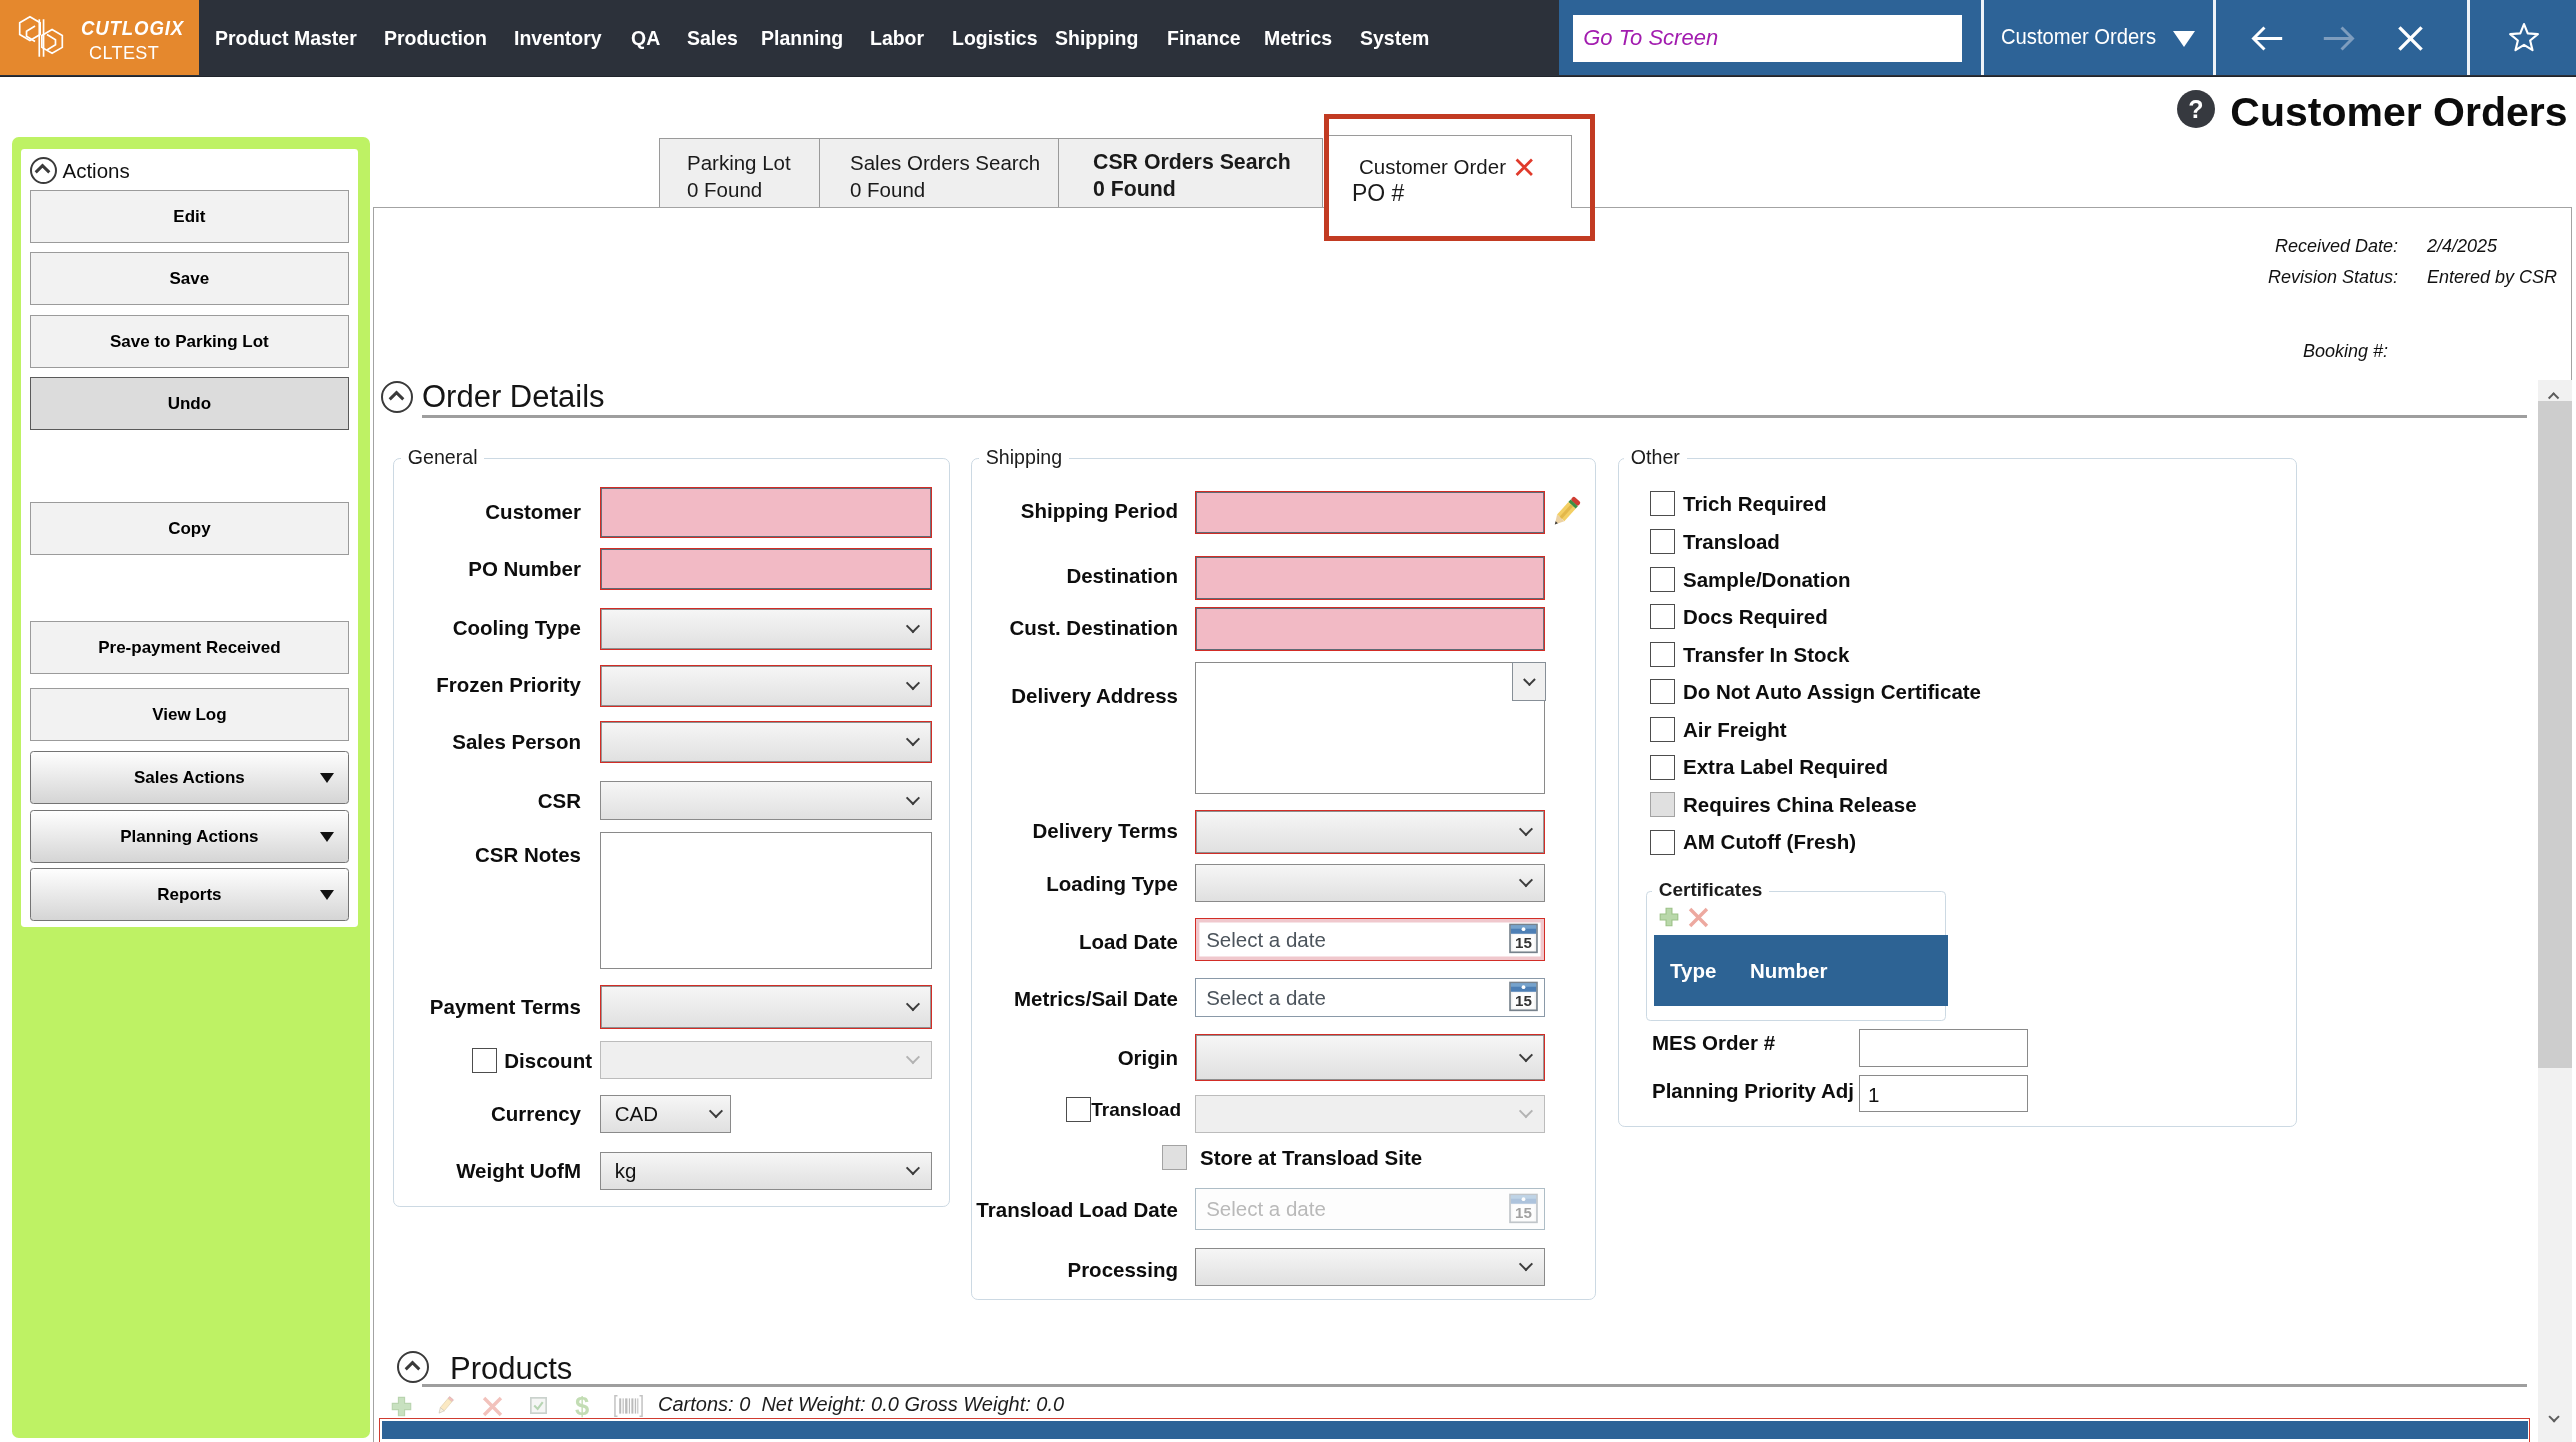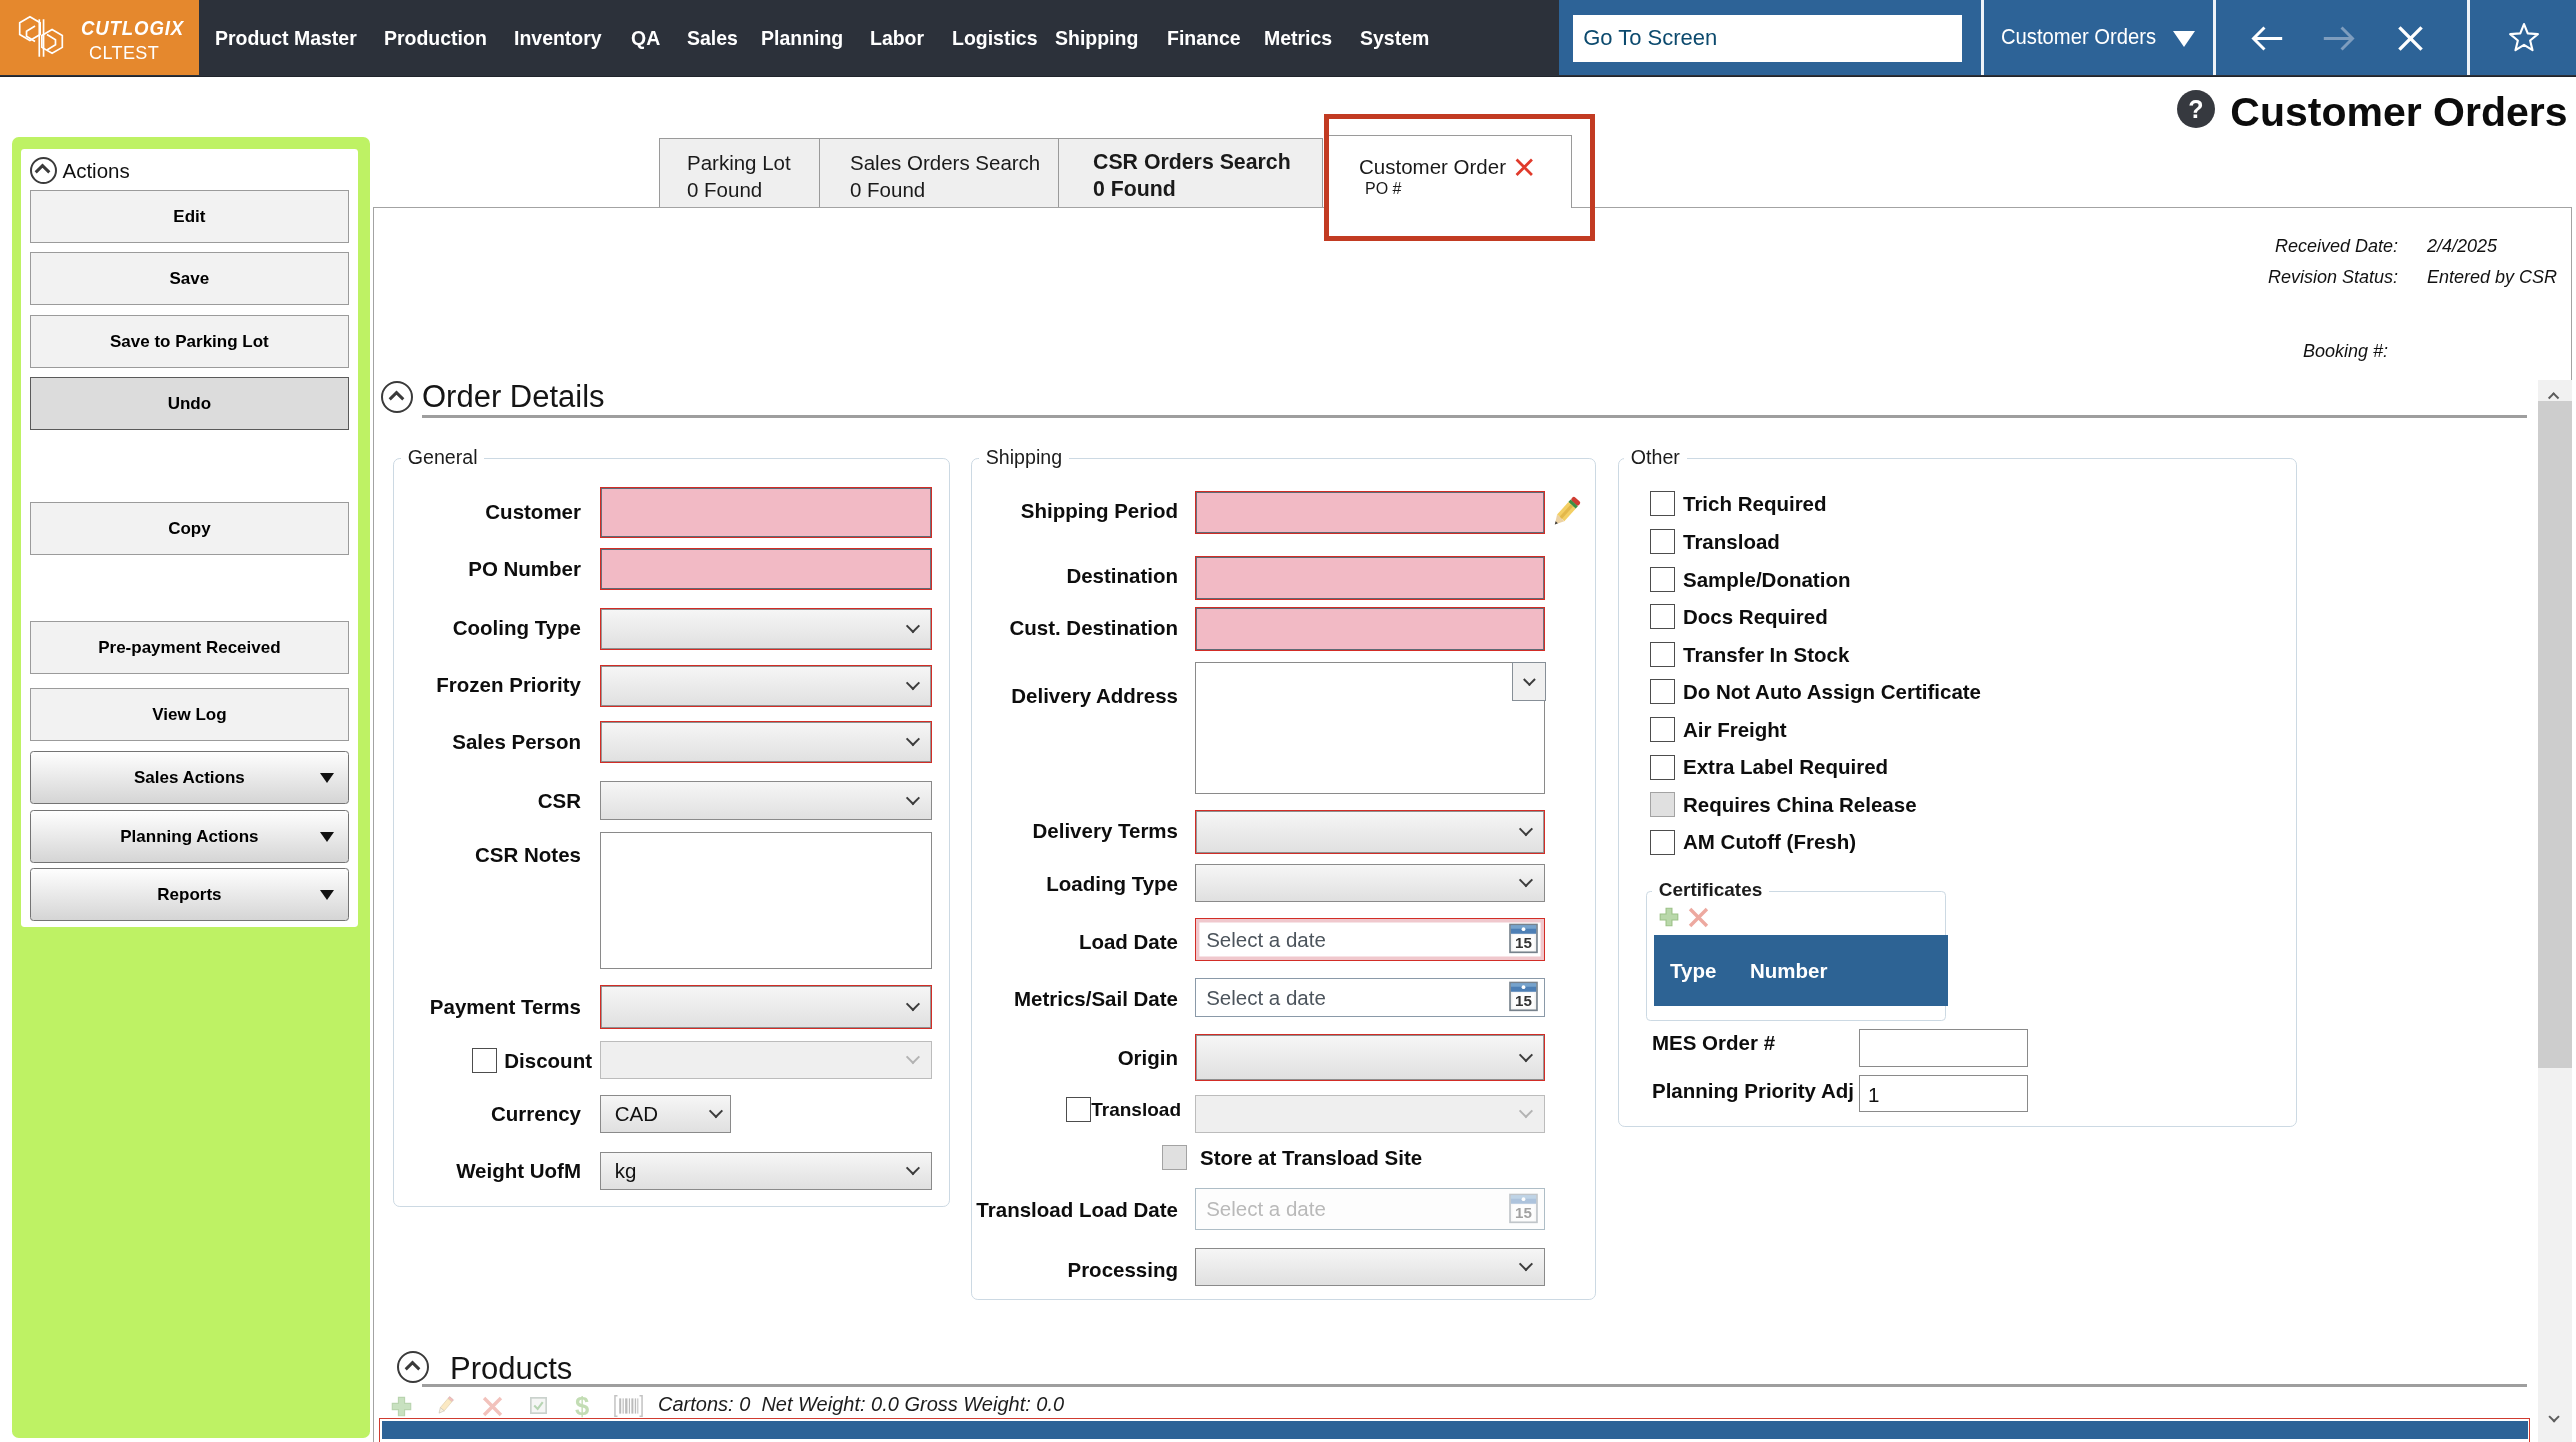--- a/index.html
+++ b/index.html
@@ -6,21 +6,21 @@
 html,body{width:2576px;height:1442px;overflow:hidden;background:#fff;
  font-family:"Liberation Sans",sans-serif;}
 #page{position:relative;width:2576px;height:1442px;overflow:hidden}
 
 #nav{position:absolute;left:0;top:0;width:2576px;height:77px;background:#2c313a;border-bottom:1.7px solid #20242b}
 #logo{position:absolute;left:0;top:0;width:199px;height:75px;background:#e5882d}
 .navitem{position:absolute;top:0;height:75px;line-height:75px;color:#fff;font-weight:bold;font-size:20.5px;transform:scaleX(0.95);transform-origin:left center;white-space:nowrap}
 #navblue{position:absolute;left:1559px;top:0;width:1017px;height:75px;background:#2d6397}
 .navdiv{position:absolute;top:0;width:2.6px;height:75px;background:#eef3f8}
 #goto{position:absolute;left:1573px;top:14.5px;width:389px;height:47px;background:#fff}
-#goto span{position:absolute;left:10.2px;top:10.2px;font-size:22px;color:#0c4a6e}
+#goto span{position:absolute;left:10.2px;top:10.2px;font-style:italic;font-size:22px;color:#a21caf}
 
 .ital{position:absolute;font-style:italic;font-size:18px;color:#111;white-space:nowrap}
 
 .seccirc{position:absolute;width:32px;height:32px;border:2.6px solid #3a3a3a;border-radius:50%;background:#fff}
 .seccirc svg{position:absolute;left:5.1px;top:6.8px}
 .sechead{position:absolute;font-size:31px;color:#151515;white-space:nowrap}
 .secline{position:absolute;height:2.6px;background:#9e9e9e}
 
 .tab{position:absolute;top:138px;height:69px;background:#efefef;border:0.9px solid #9a9a9a;border-bottom:none;border-right:none}
 .tab div{position:absolute;font-size:20.5px;color:#1a1a1a;white-space:nowrap}
@@ -131,21 +131,21 @@
 </div>
 <div class="tab" style="left:1058px;width:265px;border-right:0.9px solid #9a9a9a">
   <div style="left:34px;top:11px;font-weight:bold;font-size:21.3px">CSR Orders Search</div>
   <div style="left:34px;top:38px;font-weight:bold;font-size:21.3px">0 Found</div>
 </div>
 <div style="position:absolute;left:1324px;top:135px;width:248px;height:73px;background:#fff;border:0.9px solid #9a9a9a;border-bottom:none;z-index:2">
   <div style="position:absolute;left:34px;top:19px;font-size:20.5px;color:#1a1a1a;white-space:nowrap">Customer Order</div>
   <svg width="20.5" height="20.5" viewBox="0 0 24 24" style="position:absolute;left:189px;top:21.3px">
     <path d="M3 3 L21 21 M21 3 L3 21" stroke="#e03a2b" stroke-width="3.2" fill="none"></path>
   </svg>
-  <div style="position:absolute;left:40px;top:44px;font-size:16px;color:#1a1a1a;white-space:nowrap">PO #</div>
+  <div style="position:absolute;left:27px;top:44px;font-size:23px;color:#1a1a1a;white-space:nowrap">PO #</div>
 </div>
 <div style="position:absolute;left:1324px;top:114px;width:271px;height:127px;border:5.1px solid #c23b22;z-index:3"></div>
 
 <div class="ital" style="right:178px;top:236px">Received Date:</div>
 <div class="ital" style="left:2427px;top:236px">2/4/2025</div>
 <div class="ital" style="right:178px;top:267px">Revision Status:</div>
 <div class="ital" style="left:2427px;top:267px">Entered by CSR</div>
 <div class="ital" style="right:188px;top:341px">Booking #:</div>
 
 <div id="side">

